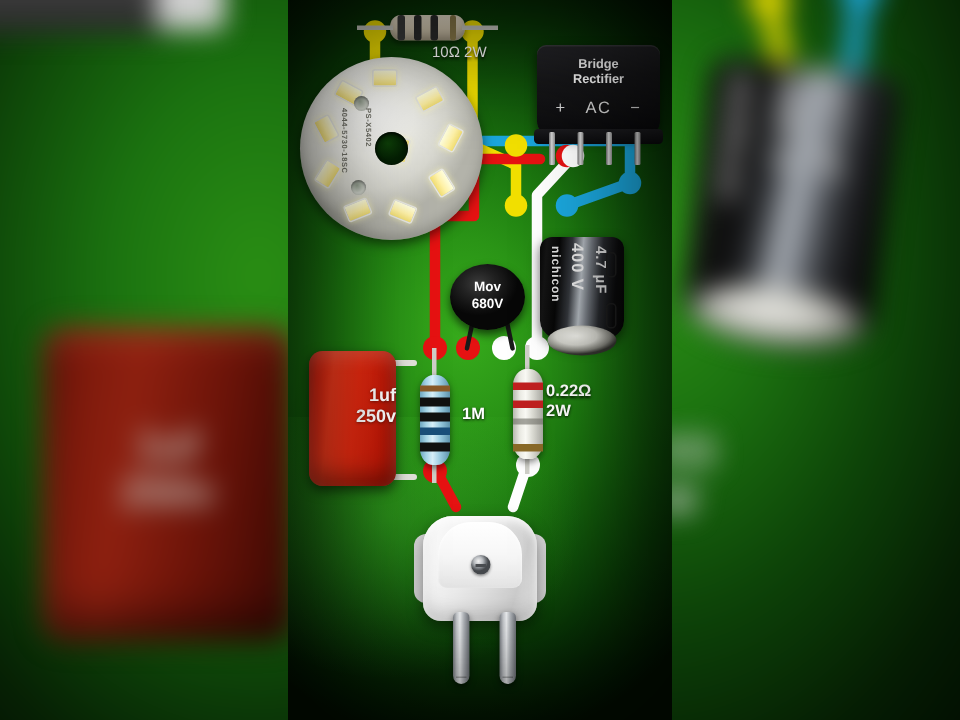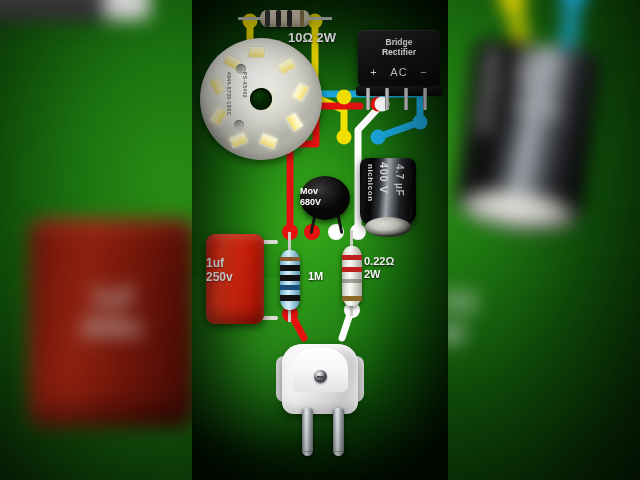--- a/index.html
+++ b/index.html
@@ -80,41 +80,41 @@
     border:1px solid #e7e7df;box-shadow:0 0 4px rgba(255,250,180,.7);}
   .pcbtxt{position:absolute;color:#6f6f66;font-size:5px;font-weight:700;letter-spacing:.4px;
     writing-mode:vertical-rl;white-space:nowrap;}
 
   
   #res-10{left:68px;top:10px;width:50px;height:17px;border-radius:7px/8px;
     background:linear-gradient(180deg,#efe6d2 0%,#ddd2bb 40%,#b9ad94 100%);
     box-shadow:0 2px 4px rgba(0,0,0,.5), inset 0 -3px 5px rgba(0,0,0,.18);}
   #res-10 .b{position:absolute;top:0;height:17px;}
   #res-10 .lead{position:absolute;top:7px;height:3px;background:#c9c9c2;}
-  #lbl-res10{left:96px;top:30px;color:#ffffff;font-size:13px;font-weight:700;
+  #lbl-res10{left:96px;top:30px;color:#ffffff;font-size:10px;font-weight:400;
     text-shadow:0 1px 2px rgba(0,0,0,.85);white-space:nowrap;}
 
   
   #bridge{left:166px;top:30px;width:82px;height:60px;border-radius:6px 6px 9px 9px;
     background:linear-gradient(175deg,#26262a 0%,#171719 38%,#101012 70%,#08080a 100%);
     box-shadow:0 3px 7px rgba(0,0,0,.6), inset 0 1px 0 rgba(255,255,255,.10);}
   #bridge .name{position:absolute;left:0;right:0;top:7px;text-align:center;color:#fff;
     font-size:8.5px;font-weight:700;line-height:10px;}
   #bridge .pol{position:absolute;left:0;right:0;top:36px;display:flex;justify-content:space-around;
     padding:0 6px;color:#d9d9d9;font-size:11px;font-weight:400;letter-spacing:1px;}
   #bridge .skirt{position:absolute;left:-2px;right:-2px;bottom:-6px;height:10px;border-radius:3px;
     background:linear-gradient(180deg,#1b1b1e,#0a0a0c);}
   .bpin{position:absolute;width:4px;height:22px;border-radius:1px;
     background:linear-gradient(90deg,#6e6e6e,#d6d6d6 45%,#8a8a8a 100%);}
 
   
   #mov{left:108px;top:176px;width:50px;height:44px;border-radius:50%;
     background:radial-gradient(52% 48% at 38% 30%, #3b3b3b 0%, #222 42%, #121212 75%, #070707 100%);
     box-shadow:0 3px 6px rgba(0,0,0,.6);}
-  #mov .t{position:absolute;left:0;right:0;top:10px;text-align:left;color:#fff;font-size:9px;
+  #mov .t{position:absolute;left:0;right:0;top:10px;text-align:center;color:#fff;font-size:9px;
     font-weight:700;line-height:11px;}
   .movlead{position:absolute;width:3px;background:#1a1a1a;border-radius:2px;}
 
   
   #ecap{left:168px;top:158px;width:56px;height:72px;border-radius:8px 8px 26px 26px/8px 8px 16px 16px;
     background:linear-gradient(94deg,#070707 0%,#141414 8%,#070707 22%,#33363b 36%,#aeb4ba 48%,#70757c 57%,#26282c 70%,#0b0b0c 86%,#040404 100%);
     box-shadow:0 3px 8px rgba(0,0,0,.6);}
   #ecap .btm{position:absolute;left:5px;right:5px;bottom:-7px;height:20px;border-radius:50%;
     background:radial-gradient(60% 60% at 42% 35%,#ececE6 0%,#cfcfc8 50%,#7f7f78 82%,#33332f 100%);}
   #ecap .v1{position:absolute;left:6px;top:6px;color:#dcdcdc;font-size:8px;font-weight:700;
@@ -122,21 +122,21 @@
   #ecap .v2{position:absolute;left:18px;top:4px;color:#e6e6e6;font-size:11px;font-weight:700;
     writing-mode:vertical-rl;letter-spacing:.6px;}
   #ecap .v3{position:absolute;left:34px;top:6px;color:#d2d2d2;font-size:10px;font-weight:700;
     writing-mode:vertical-rl;letter-spacing:.6px;}
   #ecap .dent{position:absolute;width:5px;height:15px;border:1.5px solid #1c1c1c;border-radius:3px;}
 
   
   #fcap{left:14px;top:234px;width:58px;height:90px;border-radius:9px;
     background:linear-gradient(96deg,#c01808 0%,#e4250f 10%,#f23a1c 26%,#e82a10 52%,#c41a08 78%,#9a1205 100%);
     box-shadow:0 3px 8px rgba(0,0,0,.55), inset 0 5px 10px rgba(255,160,140,.28), inset 0 -8px 14px rgba(0,0,0,.35);}
-  #fcap .t{position:absolute;left:0;right:0;top:22px;text-align:left;color:#fff;font-size:12px;
+  #fcap .t{position:absolute;left:0;right:0;top:22px;text-align:right;color:#fff;font-size:12px;
     line-height:14px;font-weight:700;text-shadow:0 1px 2px rgba(0,0,0,.45);}
   .fclead{position:absolute;left:56px;height:4px;background:#e4e4dc;border-radius:2px;}
 
   
   .res-v{position:absolute;width:20px;height:60px;border-radius:9px/11px;}
   #res-1m{left:88px;top:250px;
     background:linear-gradient(90deg,#6fa9c4 0%,#a9d8ea 22%,#d8f0fa 42%,#9ccde2 66%,#5d93ad 100%);
     box-shadow:0 2px 5px rgba(0,0,0,.5);}
   #res-022{left:150px;top:246px;
     background:linear-gradient(90deg,#b9b9b2 0%,#e9e9e2 22%,#fbfbf6 42%,#dcdcd4 66%,#a9a9a2 100%);

